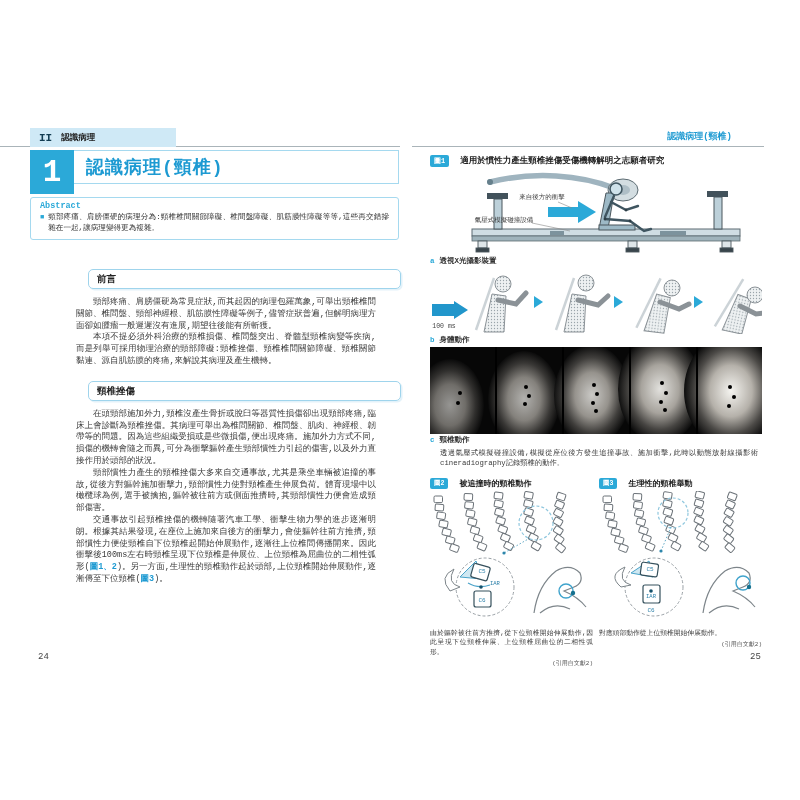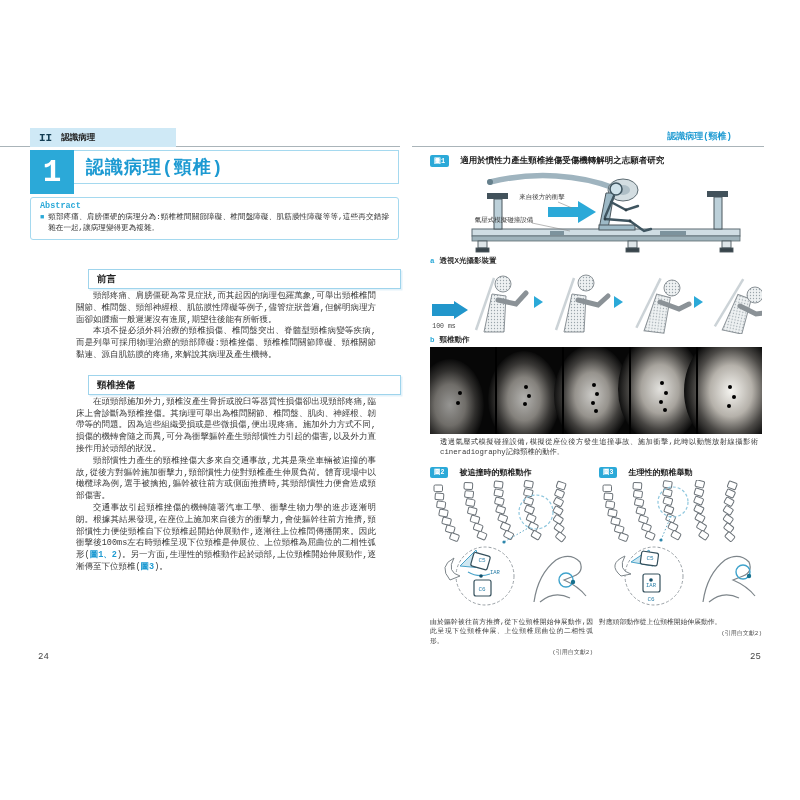--- a/index.html
+++ b/index.html
@@ -19,21 +19,21 @@
   .chapter-num{width:44px;height:44px;background:var(--accent);color:#fff;font-size:31px;
                font-weight:bold;display:flex;align-items:center;justify-content:center;}
   .chapter-title{flex:1;height:32px;border:1px solid #a5d9ef;border-left:none;display:flex;
                  align-items:center;padding-left:12px;color:#1d9ad2;font-size:18px;
                  font-weight:bold;letter-spacing:1px;}
   .abstract{margin-top:3px;border:1px solid #a5d9ef;border-radius:3px;padding:3px 9px 5px;}
   .abstract-label{color:var(--accent);font-weight:bold;font-size:8.5px;}
   .abstract-body{display:flex;gap:4px;margin-top:1px;}
   .abstract-bullet{color:var(--accent);font-size:7px;line-height:10.5px;}
   .abstract-text{font-size:7.6px;line-height:11px;color:#333;text-align:justify;}
-  .sec-heading{margin:29px 0 2px 58px;width:295px;border:1px solid #9fd4ec;border-radius:0;
+  .sec-heading{margin:29px 0 8px 58px;width:295px;border:1px solid #9fd4ec;border-radius:5px;
                padding:3px 8px 2px;font-weight:bold;font-size:9.5px;color:#222;
                box-shadow:1.5px 1.5px 0 #e3f2fa;}
   .sec-heading.second{margin-top:13px;}
   .para-block{margin-left:46px;width:300px;}
   .para-block p{font-size:8.5px;line-height:11.8px;color:#3b3b3b;text-indent:2em;
                 text-align:justify;margin:0;}
   .figref{color:#1d9ad2;font-weight:bold;}
   
   .right-col{position:absolute;left:430px;top:155px;width:332px;}
   .fig-head{display:flex;align-items:center;gap:11px;margin-bottom:2px;}
@@ -204,21 +204,21 @@
       </g>
       <polygon points="264,28 273,34 264,40" fill="#2BA9D8"></polygon>
       <g transform="translate(280,2)">
         <use href="#person-fig" transform="rotate(12 22 62)"></use>
         <circle cx="45" cy="25" r="8" fill="url(#stip)" stroke="#8b9297"></circle>
         <path d="M 30 36 L 46 44 L 55 43" stroke="#8b9297" stroke-width="5" fill="none" stroke-linecap="round"></path>
       </g>
     </svg>
 
     <div class="sub-cap">
-      <span class="sub-letter">b</span><span>頸椎動作</span>
+      <span class="sub-letter">b</span><span>身體動作</span>
     </div>
 
     <svg viewBox="0 0 332 87" width="332" height="87">
       <rect x="0" y="0" width="332" height="87" fill="#070707"></rect>
       <ellipse cx="20" cy="58" rx="34" ry="46" fill="url(#xg)" opacity="0.6"></ellipse>
       <ellipse cx="94" cy="52" rx="36" ry="48" fill="url(#xg)" opacity="0.72"></ellipse>
       <ellipse cx="162" cy="48" rx="38" ry="50" fill="url(#xg)" opacity="0.82"></ellipse>
       <ellipse cx="230" cy="42" rx="42" ry="54" fill="url(#xg)" opacity="0.92"></ellipse>
       <ellipse cx="301" cy="44" rx="47" ry="57" fill="url(#xg)"></ellipse>
       <g fill="#000">
@@ -240,20 +240,23 @@
           <circle cx="299" cy="59" r="2"></circle>
       </g>
       <g fill="#000">
           <rect x="65" y="0" width="2" height="87"></rect>
           <rect x="132" y="0" width="2" height="87"></rect>
           <rect x="199" y="0" width="2" height="87"></rect>
           <rect x="266" y="0" width="2" height="87"></rect>
         </g>
     </svg>
 
+    <div class="sub-cap">
+      <span class="sub-letter">c</span><span>頸椎動作</span>
+    </div>
     <div class="fig-desc">透過氣壓式模擬碰撞設備,模擬從座位後方發生追撞事故、施加衝擊,此時以動態放射線攝影術cineradiography記錄頸椎的動作。</div>
 
     <div class="fig23-row">
 
       <div class="fig23">
         <div class="fig-head">
           <span class="fig-tag">圖2</span>
           <span class="fig-cap">被追撞時的頸椎動作</span>
         </div>
         <svg viewBox="0 0 163 66" width="163" height="66">

